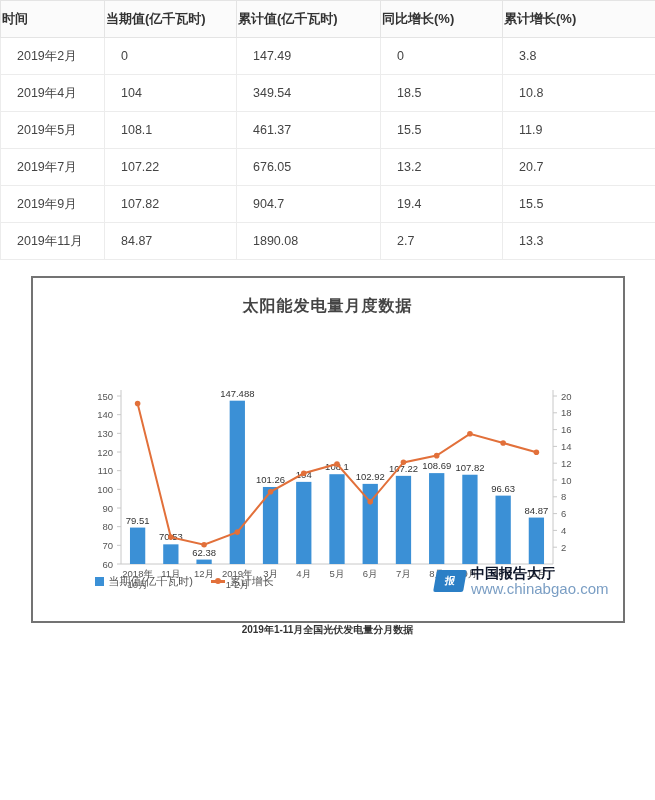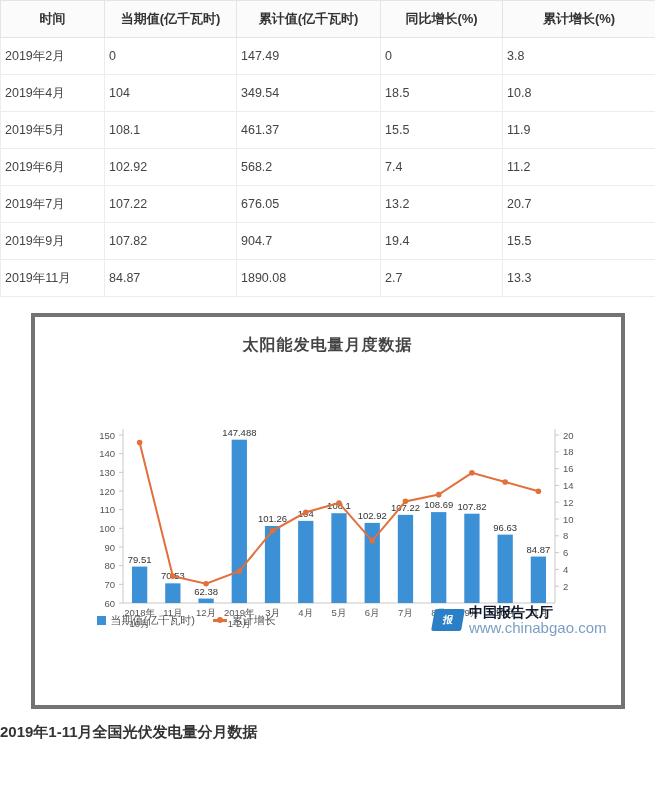--- a/index.html
+++ b/index.html
@@ -20,45 +20,45 @@
     border-collapse: collapse;
     table-layout: fixed;
   }
   table.data th {
     font-size: 13px;
     font-weight: bold;
     color: #333;
     background: #fbfbfb;
     border: 1px solid #e4e4e4;
     height: 37px;
-    text-align: center;
+    text-align: left;
     vertical-align: middle;
   }
   table.data td {
     font-size: 12.5px;
     color: #444;
     border: 1px solid #ececec;
     height: 37px;
-    padding-left: 4px;
+    padding-left: 16px;
     vertical-align: middle;
     background: #ffffff;
   }
   table.data col.c0 { width: 104px; }
   table.data col.c1 { width: 132px; }
   table.data col.c2 { width: 144px; }
   table.data col.c3 { width: 122px; }
   table.data col.c4 { width: 153px; }
 
   
   .chart-card {
     position: relative;
     margin: 16px auto 0 auto;
     width: 594px;
-    height: 396px;
-    border: 4px solid #737373;
+    height: 347px;
+    border: 2px solid #737373;
     background: #fff;
   }
   .chart-title {
     text-align: center;
     font-size: 16px;
     font-weight: bold;
     color: #444;
     padding-top: 18px;
     letter-spacing: 1px;
   }
@@ -106,22 +106,22 @@
     transform: skewX(-10deg);
   }
   .wm-text-main {
     font-size: 14px; font-weight: bold; color: #0f172a; line-height: 1.05;
   }
   .wm-text-sub {
     font-size: 15px; color: #7a9ec4; line-height: 1.05;
   }
 
   .figure-caption {
-    margin-top: 14px;
-    font-size: 15px;
+    text-align: center;
+    font-size: 10px;
     font-weight: bold;
     color: #333;
   }
 </style>
 </head>
 <body>
 
 <div class="table-wrap">
   <table class="data">
     <colgroup>
@@ -154,27 +154,20 @@
           <td>349.54</td>
           <td>18.5</td>
           <td>10.8</td>
         </tr>
         <tr>
           <td>2019年5月</td>
           <td>108.1</td>
           <td>461.37</td>
           <td>15.5</td>
           <td>11.9</td>
-        </tr>
-        <tr>
-          <td>2019年6月</td>
-          <td>102.92</td>
-          <td>568.2</td>
-          <td>7.4</td>
-          <td>11.2</td>
         </tr>
         <tr>
           <td>2019年7月</td>
           <td>107.22</td>
           <td>676.05</td>
           <td>13.2</td>
           <td>20.7</td>
         </tr>
         <tr>
           <td>2019年9月</td>

